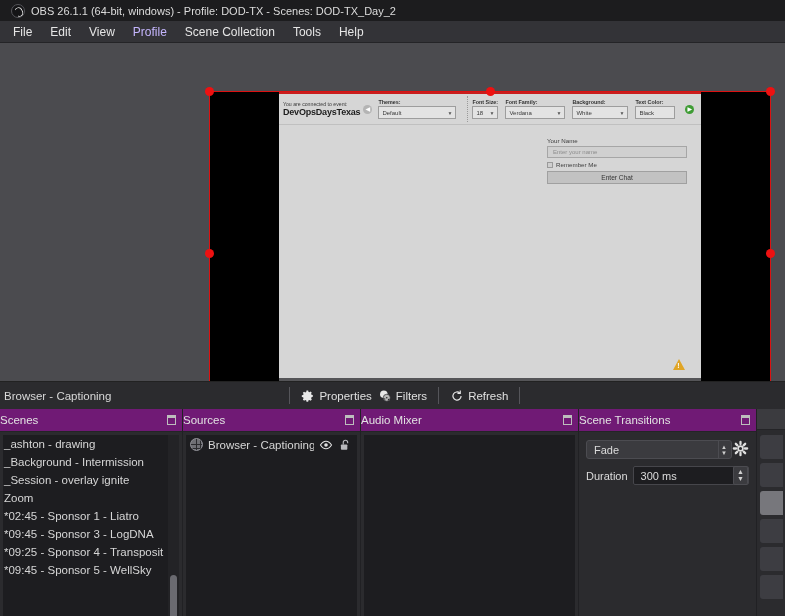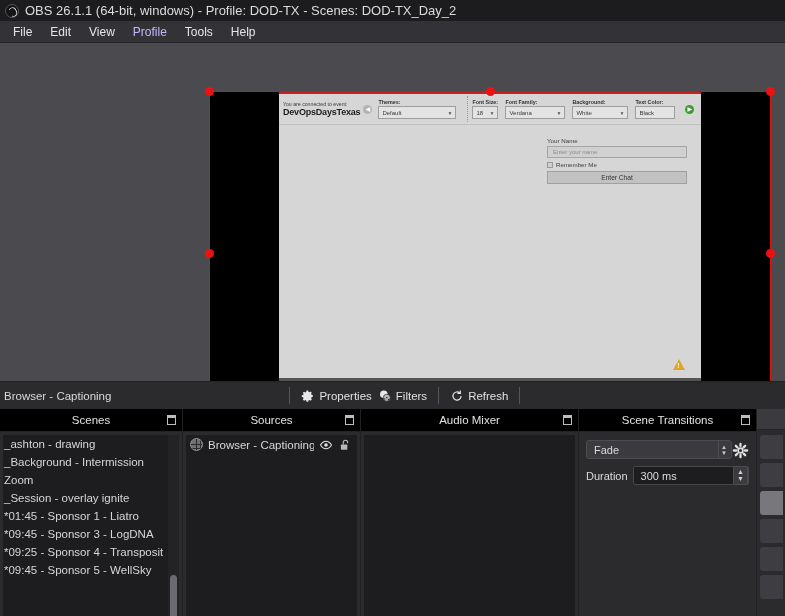--- a/index.html
+++ b/index.html
@@ -10,23 +10,23 @@
     font-family: "Liberation Sans", sans-serif;
     -webkit-font-smoothing: antialiased;
   }
 
   
   #titlebar {
     height: 21px;
     background: #1c1c1e;
     display: flex;
     align-items: center;
-    padding-left: 5px;
+    padding-left: 11px;
     color: #dcdcdc;
-    font-size: 13px;
+    font-size: 11px;
   }
   #obs-logo {
     width: 14px; height: 14px;
     border-radius: 50%;
     background: #141416;
     border: 1px solid #55555a;
     margin-right: 6px;
     position: relative;
     flex: 0 0 auto;
   }
@@ -260,24 +260,24 @@
     background: #2b2b2e;
   }
   .dock {
     display: flex;
     flex-direction: column;
     border-right: 1px solid #212124;
     min-width: 0;
   }
   .dock-head {
     height: 23px;
-    background: #000000;
+    background: #701a75;
     display: flex;
     align-items: center;
-    justify-content: center;
+    justify-content: flex-start;
     position: relative;
     font-size: 11.5px;
     color: #e2e2e2;
     flex: 0 0 auto;
     border-bottom: 1px solid #242427;
   }
   .dock-float {
     position: absolute;
     right: 6px; top: 50%;
     transform: translateY(-50%);
@@ -362,21 +362,21 @@
     border-top: 1px solid #2b2b2e;
     border-bottom: 1px solid #2b2b2e;
   }
   .src-name { flex: 1 1 auto; overflow: hidden; white-space: nowrap; }
 
   
   .trans-body {
     padding: 5px 4px;
   }
   .trans-row {
-    display: flex; align-items: flex-end; 
+    display: flex; align-items: flex-start; 
   }
   .trans-combo {
     flex: 1 1 auto;
     height: 19px;
     background: #3b3b3f;
     border: 1px solid #4c4c51;
     border-radius: 3px;
     display: flex; align-items: center;
     justify-content: space-between;
     padding: 0 2px 0 7px;
@@ -447,20 +447,21 @@
 <div id="titlebar">
   <div id="obs-logo"></div>
   <span>OBS 26.1.1 (64-bit, windows) - Profile: DOD-TX - Scenes: DOD-TX_Day_2</span>
 </div>
 
 <div id="menubar">
   <div class="menu-item">File</div>
   <div class="menu-item">Edit</div>
   <div class="menu-item">View</div>
   <div class="menu-item disabled">Profile</div>
+  <div class="menu-item">Scene Collection</div>
   <div class="menu-item">Tools</div>
   <div class="menu-item">Help</div>
 </div>
 
 <div id="preview">
 
   <div id="canvas-wrap">
     <div id="page">
       <div id="page-top-accent"></div>
 
@@ -588,23 +589,23 @@
 <div id="docks">
 
   <div class="dock dock-scenes">
     <div class="dock-head">
       <span>Scenes</span>
       <span class="dock-float"></span>
     </div>
     <div class="dock-body">
       <div class="scene-row">_ashton - drawing</div>
       <div class="scene-row">_Background - Intermission</div>
+      <div class="scene-row">_Session - overlay ignite</div>
       <div class="scene-row">Zoom</div>
-      <div class="scene-row">_Session - overlay ignite</div>
-      <div class="scene-row">*01:45 - Sponsor 1 - Liatro</div>
+      <div class="scene-row">*02:45 - Sponsor 1 - Liatro</div>
       <div class="scene-row">*09:45 - Sponsor 3 - LogDNA</div>
       <div class="scene-row">*09:25 - Sponsor 4 - Transposit</div>
       <div class="scene-row">*09:45 - Sponsor 5 - WellSky</div>
       <div class="list-scroll">
         <div class="list-thumb" style="top:140px;bottom:10px;"></div>
       </div>
     </div>
   </div>
 
   <div class="dock dock-sources">

